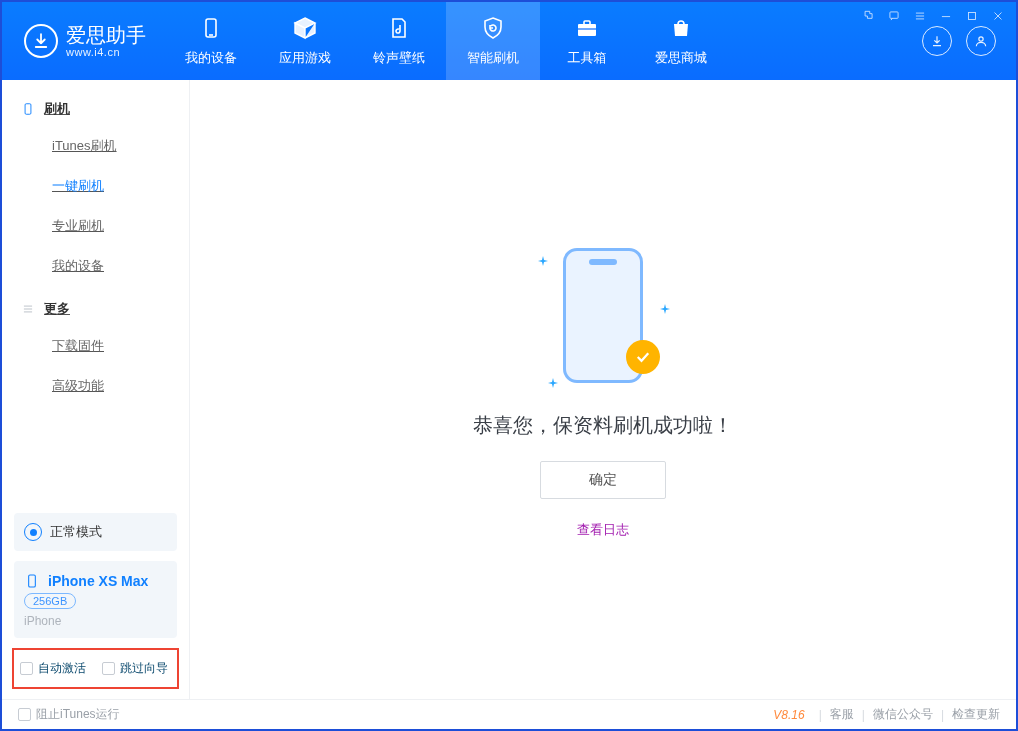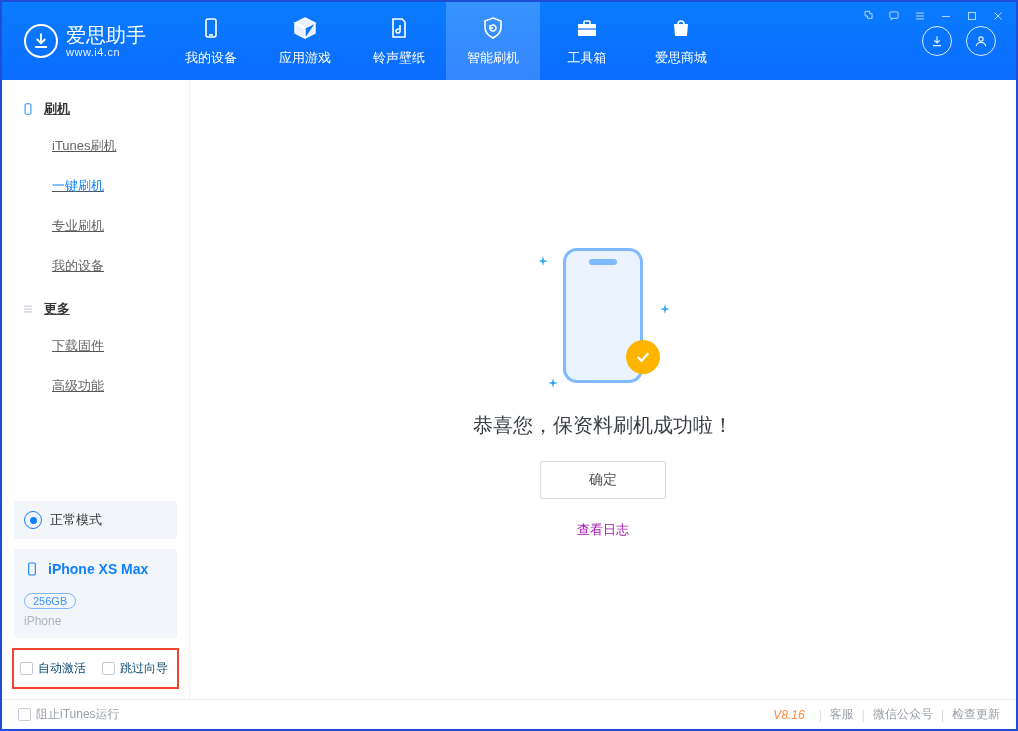--- a/index.html
+++ b/index.html
@@ -39,21 +39,21 @@
 .side-item { padding:11px 18px 11px 50px; cursor:pointer; color:#666; }
 .side-item.active { color:#1080ff; }
 
 .device-block { margin:0 12px 10px 12px; }
 .mode-card { background:#f2f6fa; border-radius:4px; padding:10px 10px; display:flex; align-items:center; gap:8px; }
 .mode-ic { width:18px; height:18px; border-radius:50%; border:1.5px solid #1080ff; display:flex; align-items:center; justify-content:center; }
 .mode-ic::before { content:""; width:7px; height:7px; border-radius:50%; background:#1080ff; }
 .device-card { margin-top:10px; background:#f2f6fa; border-radius:4px; padding:12px 10px 10px 10px; }
 .device-row { display:flex; gap:8px; color:#1080ff; font-weight:600; font-size:14px; }
 .device-row svg { width:16px; height:16px; stroke:#1080ff; fill:none; stroke-width:1.6; }
-.pill { display:inline-block; border:1px solid #7cb8ff; color:#3d94ff; border-radius:10px; font-size:11px; padding:1px 8px; margin-top:16px; }
+.pill { display:inline-block; border:1px solid #7cb8ff; color:#3d94ff; border-radius:10px; font-size:11px; padding:1px 8px; margin-top:4px; }
 .device-sub { color:#aeb4bc; font-size:12px; margin-top:5px; }
 
 .opts-row { border:2px solid #e43; margin:0 10px 10px 10px; padding:10px 6px; display:flex; gap:16px; align-items:center; font-size:12px; color:#0c4a6e; }
 .chk { display:flex; align-items:center; gap:5px; cursor:pointer; }
 .chk .box { width:13px; height:13px; border:1px solid #c7ccd3; border-radius:2px; }
 
 
 .main { flex:1; display:flex; flex-direction:column; align-items:center; justify-content:center; gap:22px; }
 .illus { width:130px; height:150px; position:relative; display:flex; align-items:center; justify-content:center; }
 .phone { width:80px; height:135px; border:3px solid #7fb9ff; border-radius:14px; background:#eaf3ff; position:relative; }

